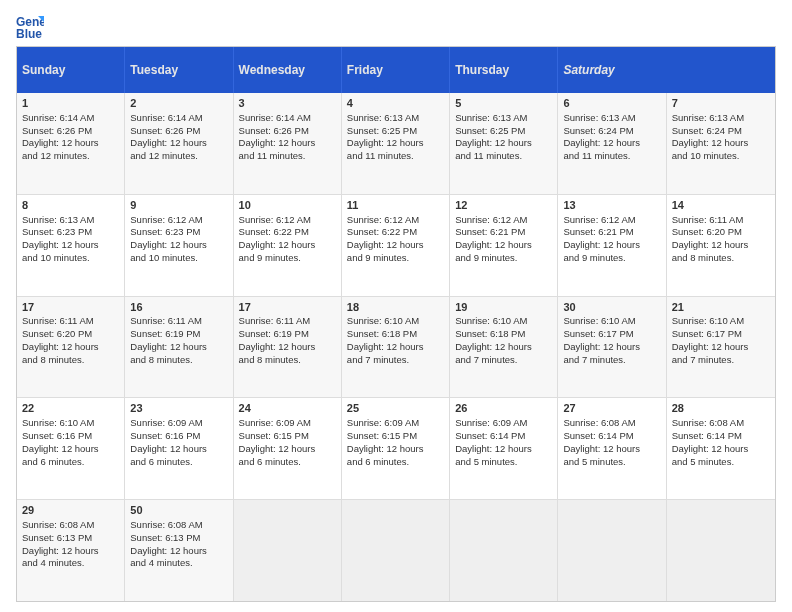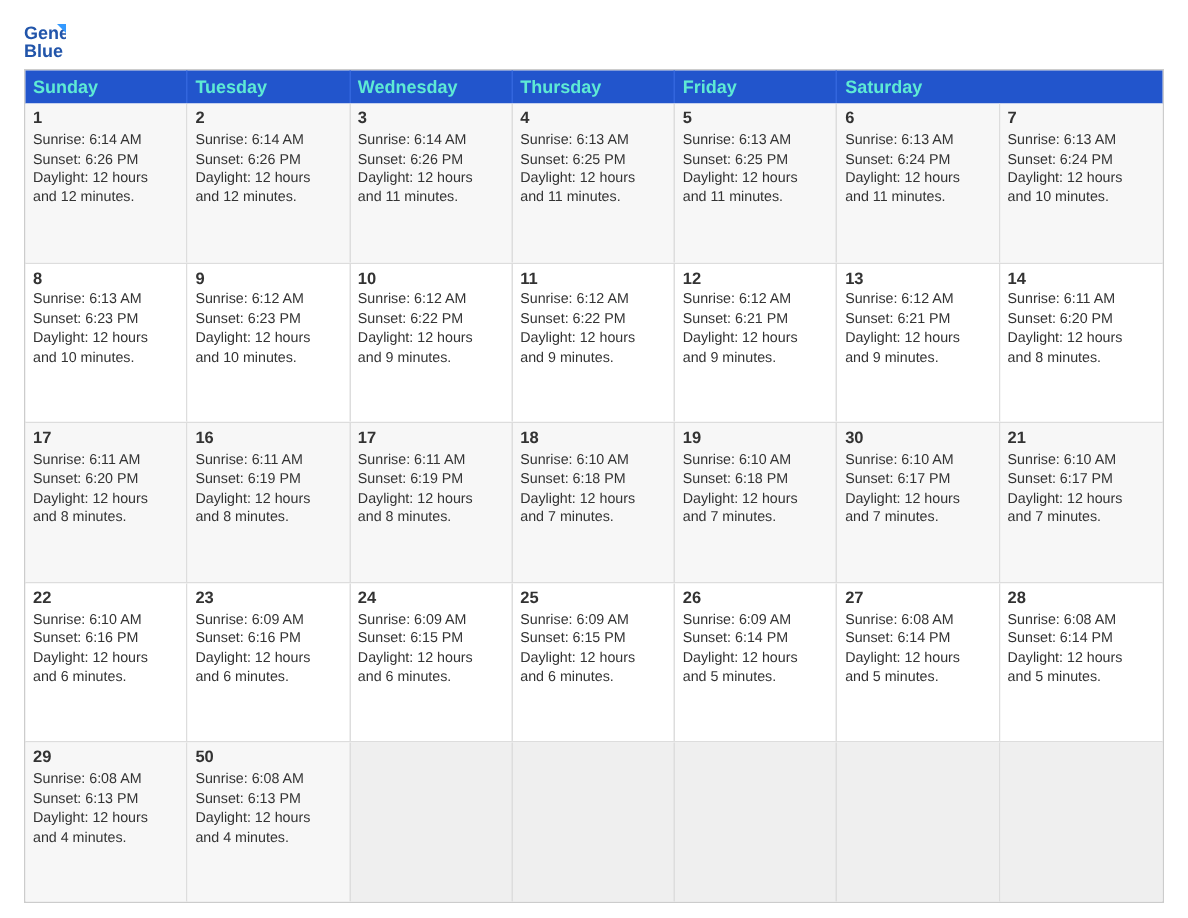--- a/index.html
+++ b/index.html
@@ -58,27 +58,27 @@
       display: flex;
       flex-direction: column;
       border: 1px solid #ccc;
     }
     .cal-header {
       display: grid;
       grid-template-columns: repeat(7, 1fr);
       background: #2255cc;
     }
     .cal-header-cell {
-      color: #5eead4;
+      color: #e5e5e5;
       font-size: 12px;
       font-weight: bold;
-      padding: 4px 5px;
+      padding: 16px 5px;
       border-right: 1px solid #3366dd;
     }
-    .cal-header-cell:last-child { border-right: none; }
+    .cal-header-cell:last-child { border-right: none; font-style: italic; }
     .cal-body {
       flex: 1;
       display: flex;
       flex-direction: column;
     }
     .cal-row {
       flex: 1;
       display: grid;
       grid-template-columns: repeat(7, 1fr);
       border-bottom: 1px solid #ddd;
@@ -124,22 +124,22 @@
       <div class="main-title"></div>
       <div class="subtitle"></div>
     </div>
   </div>
 
   <div class="calendar">
     <div class="cal-header">
     <div class="cal-header-cell">Sunday</div>
         <div class="cal-header-cell">Tuesday</div>
         <div class="cal-header-cell">Wednesday</div>
+        <div class="cal-header-cell">Friday</div>
         <div class="cal-header-cell">Thursday</div>
-        <div class="cal-header-cell">Friday</div>
         <div class="cal-header-cell">Saturday</div>
       </div>
     <div class="cal-body">
     <div class="cal-row">
           <div class="cal-cell"><span class="day-num">1</span><span>Sunrise: 6:14 AM</span><br><span>Sunset: 6:26 PM</span><br><span>Daylight: 12 hours</span><br><span>and 12 minutes.</span><br></div>
           <div class="cal-cell"><span class="day-num">2</span><span>Sunrise: 6:14 AM</span><br><span>Sunset: 6:26 PM</span><br><span>Daylight: 12 hours</span><br><span>and 12 minutes.</span><br></div>
           <div class="cal-cell"><span class="day-num">3</span><span>Sunrise: 6:14 AM</span><br><span>Sunset: 6:26 PM</span><br><span>Daylight: 12 hours</span><br><span>and 11 minutes.</span><br></div>
           <div class="cal-cell"><span class="day-num">4</span><span>Sunrise: 6:13 AM</span><br><span>Sunset: 6:25 PM</span><br><span>Daylight: 12 hours</span><br><span>and 11 minutes.</span><br></div>
           <div class="cal-cell"><span class="day-num">5</span><span>Sunrise: 6:13 AM</span><br><span>Sunset: 6:25 PM</span><br><span>Daylight: 12 hours</span><br><span>and 11 minutes.</span><br></div>
           <div class="cal-cell"><span class="day-num">6</span><span>Sunrise: 6:13 AM</span><br><span>Sunset: 6:24 PM</span><br><span>Daylight: 12 hours</span><br><span>and 11 minutes.</span><br></div>

